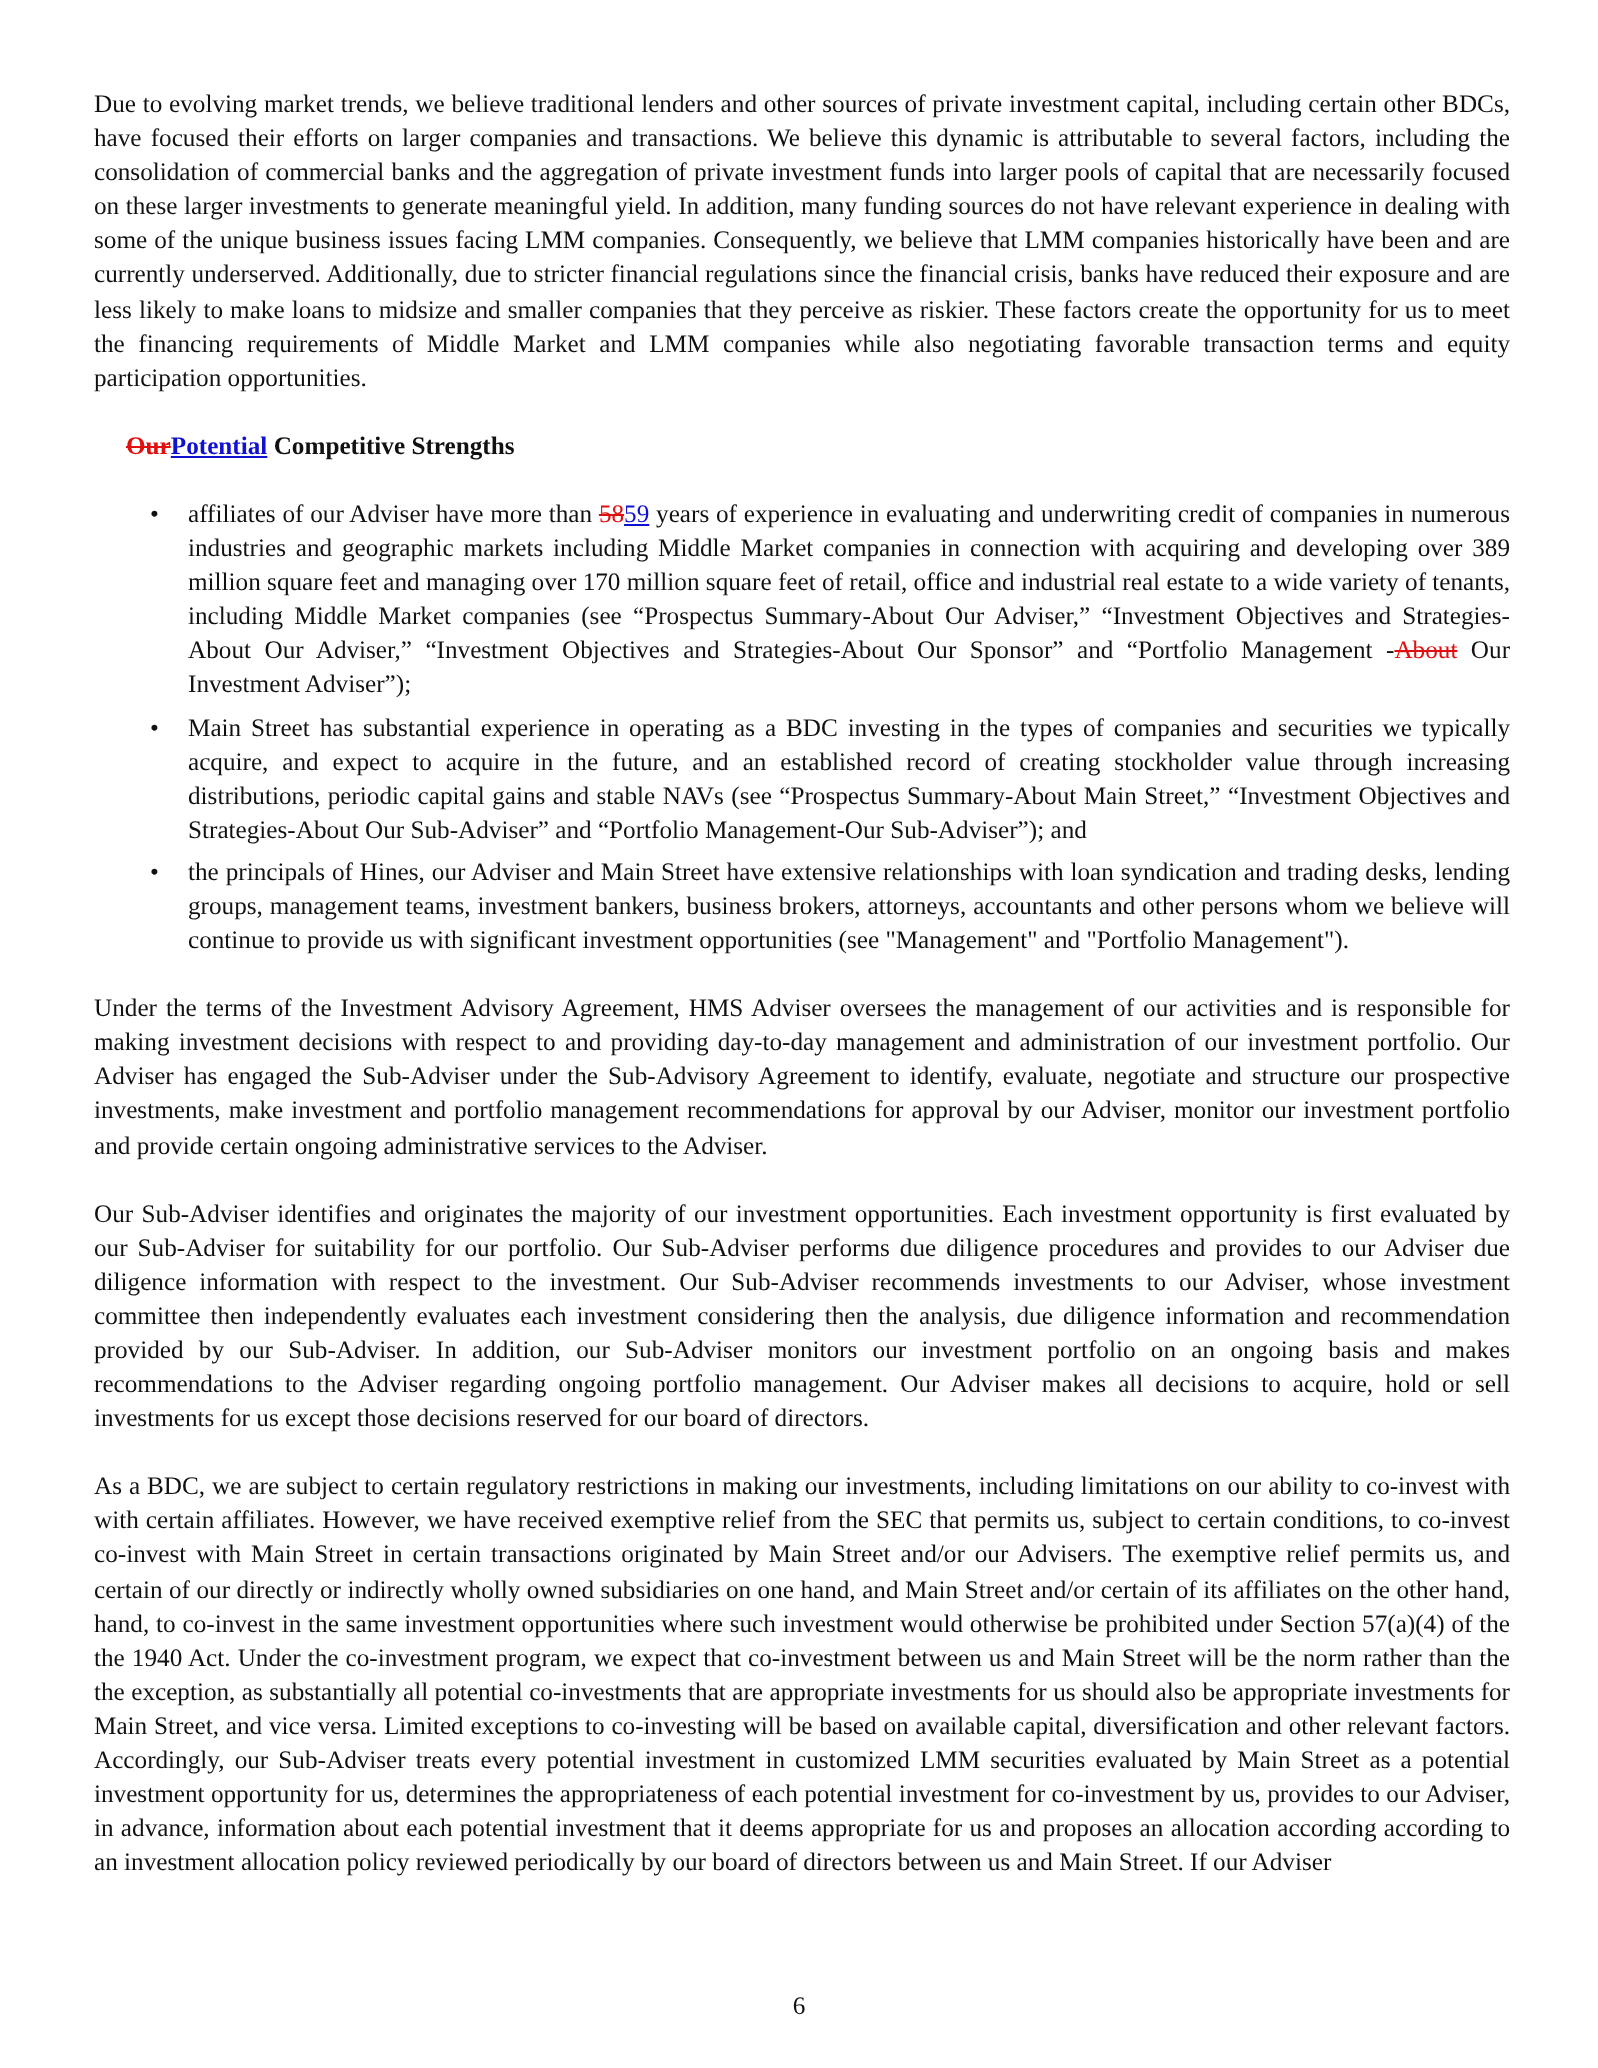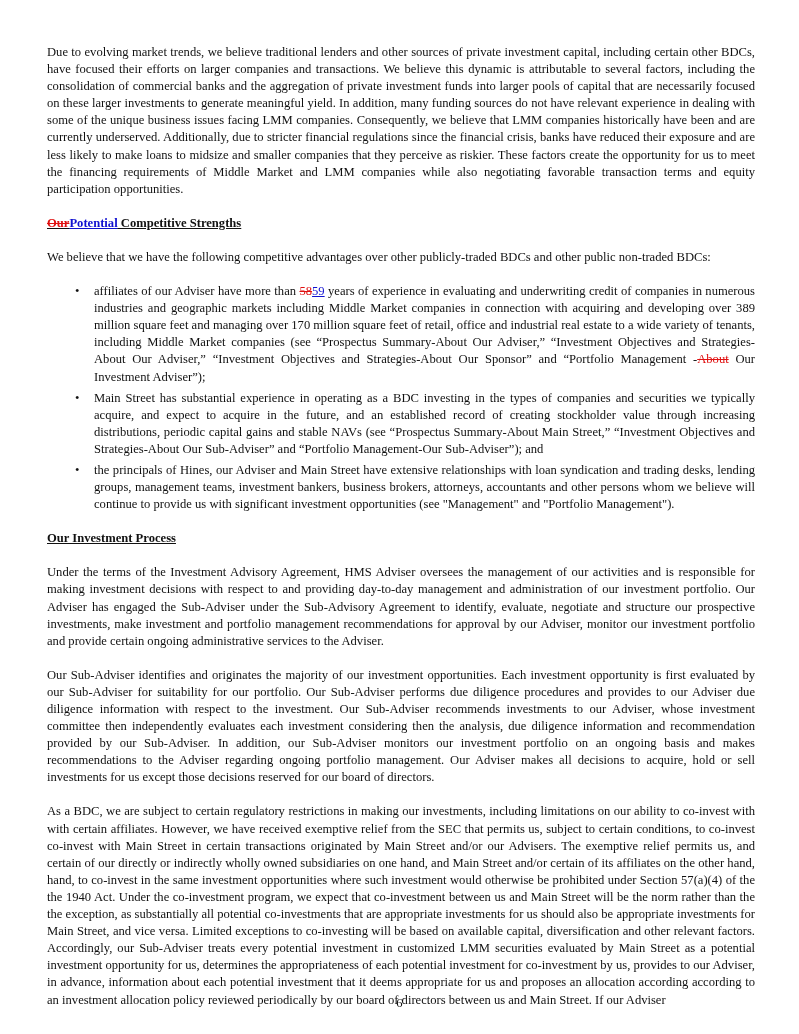--- a/index.html
+++ b/index.html
@@ -3,57 +3,55 @@
 <meta charset="utf-8">
 <style>
   html, body { margin: 0; padding: 0; background: #ffffff; }
   body { width: 799px; height: 1034px; overflow: hidden; position: relative; }
   .page {
     position: absolute; left: 47px; top: 44px; width: 708px;
     font-family: "Liberation Serif", serif; font-size: 12.6px; line-height: 17.1px;
     color: #111111; text-align: justify;
   }
   p { margin: 0 0 17px 0; }
-  h3 { font-size: 12.6px; font-weight: bold; margin: 0 0 17px 0; line-height: 17.1px; text-decoration: underline; }
+  h3 { font-size: 12.6px; font-weight: bold; margin: 0 0 17px 16px; line-height: 17.1px; }
   .del { color: #e01010; text-decoration: line-through; }
   .ins { color: #1010d0; text-decoration: underline; }
   ul { list-style: none; padding: 0; margin: 0 0 17px 0; }
   li { position: relative; padding-left: 47px; margin-bottom: 4px; }
   li .bullet { position: absolute; left: 28px; top: 0; }
   .page-num {
     position: absolute; left: 0; width: 799px; top: 996px; text-align: center;
     font-family: "Liberation Serif", serif; font-size: 12.6px; color: #111111;
   }
 </style>
 </head>
 <body>
 
 <div class="page">
   <p>Due to evolving market trends, we believe traditional lenders and other sources of private investment capital, including certain other BDCs, have focused their efforts on larger companies and transactions. We believe this dynamic is attributable to several factors, including the consolidation of commercial banks and the aggregation of private investment funds into larger pools of capital that are necessarily focused on these larger investments to generate meaningful yield. In addition, many funding sources do not have relevant experience in dealing with some of the unique business issues facing LMM companies. Consequently, we believe that LMM companies historically have been and are currently underserved. Additionally, due to stricter financial regulations since the financial crisis, banks have reduced their exposure and are less likely to make loans to midsize and smaller companies that they perceive as riskier. These factors create the opportunity for us to meet the financing requirements of Middle Market and LMM companies while also negotiating favorable transaction terms and equity participation opportunities.</p>
 
   <h3>
     <span class="del" style="color: rgb(224, 16, 16);">Our</span><span class="ins" style="color: rgb(16, 16, 208);">Potential</span><span> Competitive Strengths</span>
   </h3>
 
-  <p>We believe that we have the following competitive advantages over other publicly-traded BDCs and other public non-traded BDCs:</p>
 
   <ul>
     <li>
       <span class="bullet">•</span>
       <span>affiliates of our Adviser have more than </span><span class="del" style="color: rgb(224, 16, 16);">58</span><span class="ins" style="color: rgb(16, 16, 208);">59</span><span> years of experience in evaluating and underwriting credit of companies in numerous industries and geographic markets including Middle Market companies in connection with acquiring and developing over 389 million square feet and managing over 170 million square feet of retail, office and industrial real estate to a wide variety of tenants, including Middle Market companies (see “Prospectus Summary-About Our Adviser,” “Investment Objectives and Strategies-About Our Adviser,” “Investment Objectives and Strategies-About Our Sponsor” and “Portfolio Management -</span><span class="del" style="color: rgb(224, 16, 16);">About</span><span> Our Investment Adviser”);</span>
     </li>
     <li>
       <span class="bullet">•</span>
       <span>Main Street has substantial experience in operating as a BDC investing in the types of companies and securities we typically acquire, and expect to acquire in the future, and an established record of creating stockholder value through increasing distributions, periodic capital gains and stable NAVs (see “Prospectus Summary-About Main Street,” “Investment Objectives and Strategies-About Our Sub-Adviser” and “Portfolio Management-Our Sub-Adviser”); and</span>
     </li>
     <li>
       <span class="bullet">•</span>
       <span>the principals of Hines, our Adviser and Main Street have extensive relationships with loan syndication and trading desks, lending groups, management teams, investment bankers, business brokers, attorneys, accountants and other persons whom we believe will continue to provide us with significant investment opportunities (see "Management" and "Portfolio Management").</span>
     </li>
   </ul>
 
-  <h3>Our Investment Process</h3>
   <p>Under the terms of the Investment Advisory Agreement, HMS Adviser oversees the management of our activities and is responsible for making investment decisions with respect to and providing day-to-day management and administration of our investment portfolio. Our Adviser has engaged the Sub-Adviser under the Sub-Advisory Agreement to identify, evaluate, negotiate and structure our prospective investments, make investment and portfolio management recommendations for approval by our Adviser, monitor our investment portfolio and provide certain ongoing administrative services to the Adviser.</p>
   <p>Our Sub-Adviser identifies and originates the majority of our investment opportunities. Each investment opportunity is first evaluated by our Sub-Adviser for suitability for our portfolio. Our Sub-Adviser performs due diligence procedures and provides to our Adviser due diligence information with respect to the investment. Our Sub-Adviser recommends investments to our Adviser, whose investment committee then independently evaluates each investment considering then the analysis, due diligence information and recommendation provided by our Sub-Adviser. In addition, our Sub-Adviser monitors our investment portfolio on an ongoing basis and makes recommendations to the Adviser regarding ongoing portfolio management. Our Adviser makes all decisions to acquire, hold or sell investments for us except those decisions reserved for our board of directors.</p>
   <p>As a BDC, we are subject to certain regulatory restrictions in making our investments, including limitations on our ability to co-invest with with certain affiliates. However, we have received exemptive relief from the SEC that permits us, subject to certain conditions, to co-invest co-invest with Main Street in certain transactions originated by Main Street and/or our Advisers. The exemptive relief permits us, and certain of our directly or indirectly wholly owned subsidiaries on one hand, and Main Street and/or certain of its affiliates on the other hand, hand, to co-invest in the same investment opportunities where such investment would otherwise be prohibited under Section 57(a)(4) of the the 1940 Act. Under the co-investment program, we expect that co-investment between us and Main Street will be the norm rather than the the exception, as substantially all potential co-investments that are appropriate investments for us should also be appropriate investments for Main Street, and vice versa. Limited exceptions to co-investing will be based on available capital, diversification and other relevant factors. Accordingly, our Sub-Adviser treats every potential investment in customized LMM securities evaluated by Main Street as a potential investment opportunity for us, determines the appropriateness of each potential investment for co-investment by us, provides to our Adviser, in advance, information about each potential investment that it deems appropriate for us and proposes an allocation according according to an investment allocation policy reviewed periodically by our board of directors between us and Main Street. If our Adviser</p>
 </div>
 
 <div class="page-num">6</div>
 
 </body></html>

